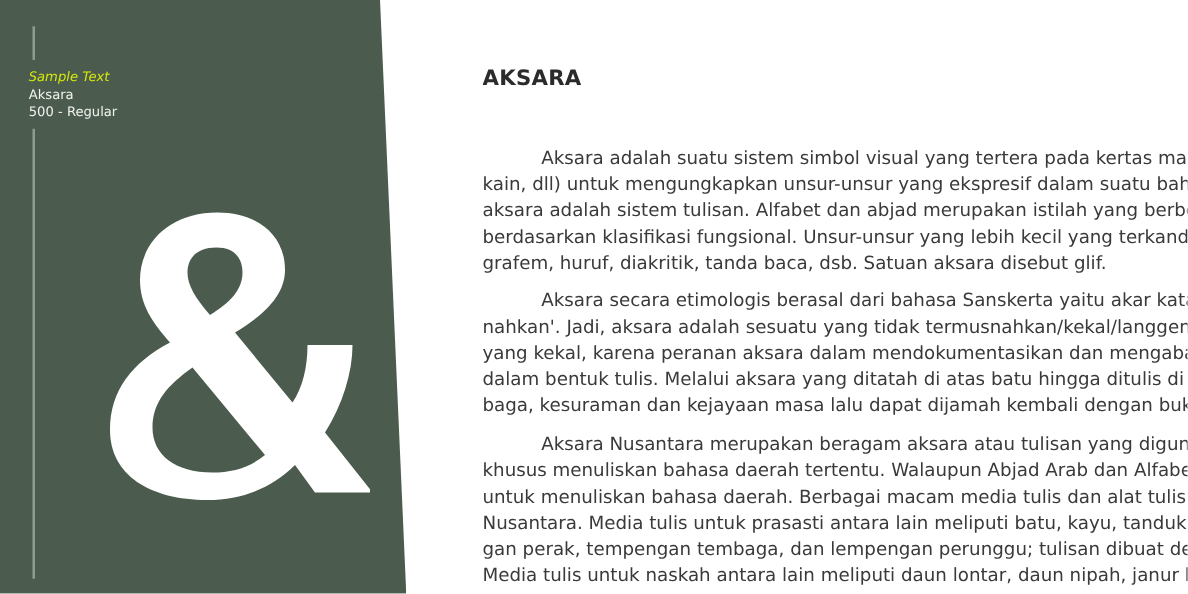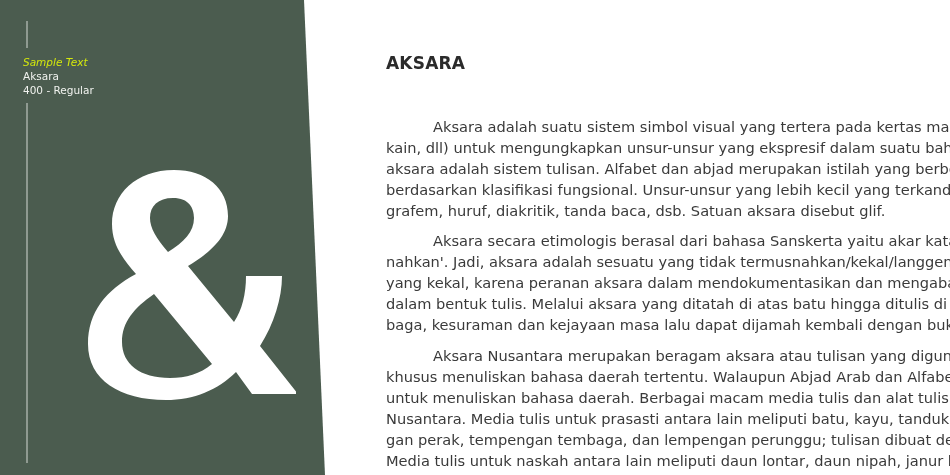--- a/index.html
+++ b/index.html
@@ -45,21 +45,21 @@
 </style>
 </head>
 <body>
 
 <div class="panel">
   <div class="vline top"></div>
   <div class="vline bottom"></div>
   <div class="meta">
     <div class="sample">Sample Text</div>
     <div>Aksara</div>
-    <div>400 - Regular</div>
+    <div>500 - Regular</div>
   </div>
   <div class="amp">
     <svg width="240" height="270" viewBox="0 0 240 270">
       <path fill="#ffffff" fill-rule="evenodd" d="
         M 118 38
         C 80 38 56 62 56 92
         C 56 112 66 126 80 142
         C 50 158 32 180 32 212
         C 32 248 64 268 110 268
         C 138 268 162 258 180 240

